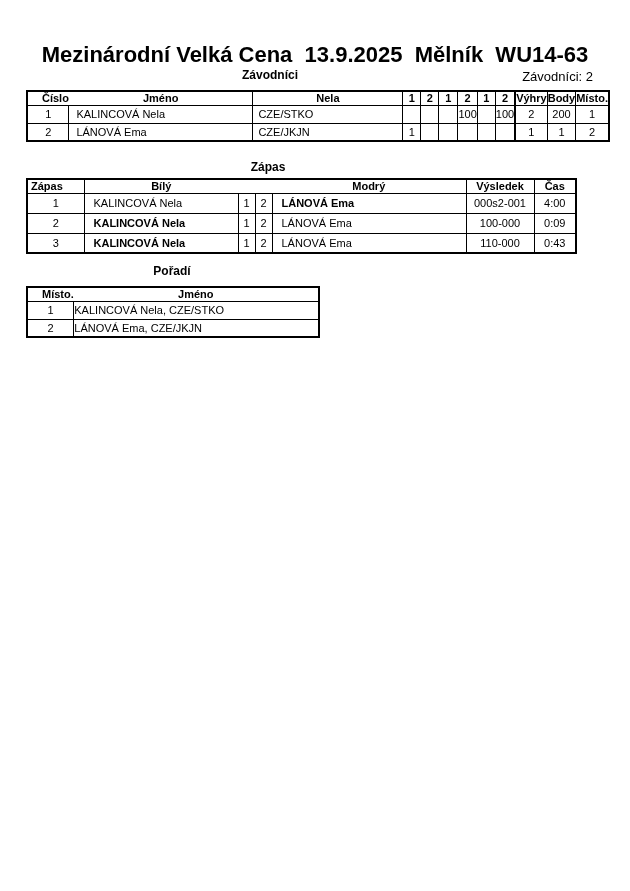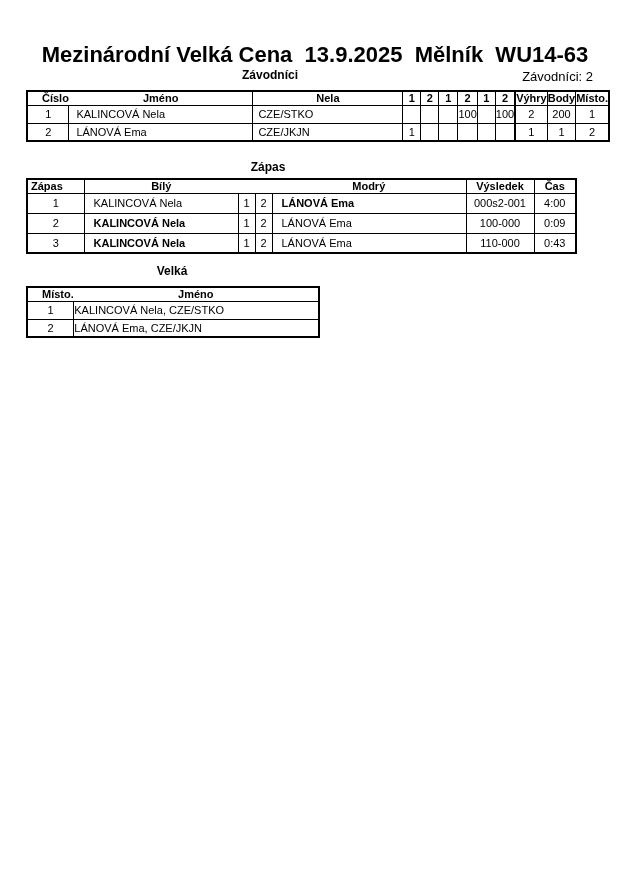--- a/index.html
+++ b/index.html
@@ -163,21 +163,21 @@
       <td class="name2" style="font-weight: bold;">KALINCOVÁ Nela</td>
       <td>1</td>
       <td>2</td>
       <td class="name2" style="font-weight: normal;">LÁNOVÁ Ema</td>
       <td>110-000</td>
       <td>0:43</td>
     </tr>
   </tbody>
     </table>
 
-  <div class="subtitle sub-ranking">Velká</div>
+  <div class="subtitle sub-ranking">Pořadí</div>
 
   <table class="t3">
     <colgroup>
       <col style="width:45px">
         <col style="width:245px">
     </colgroup>
     <tbody>
         <tr class="hdr">
       <td class="hleft">Místo.</td>
       <td>Jméno</td>

